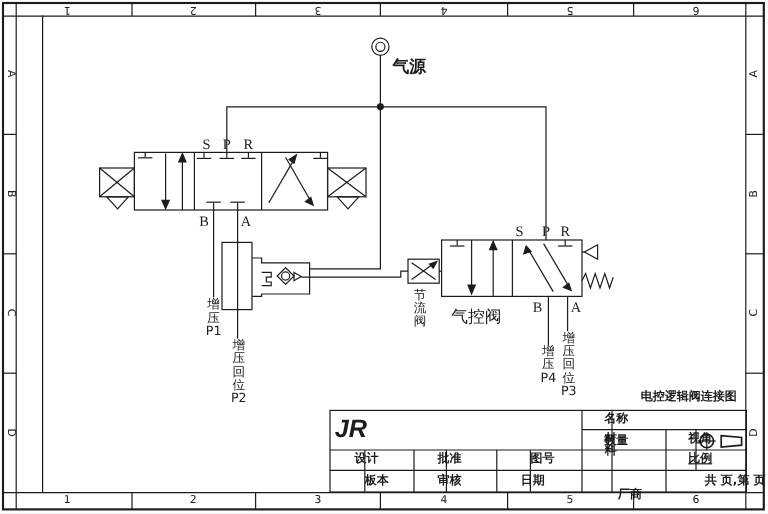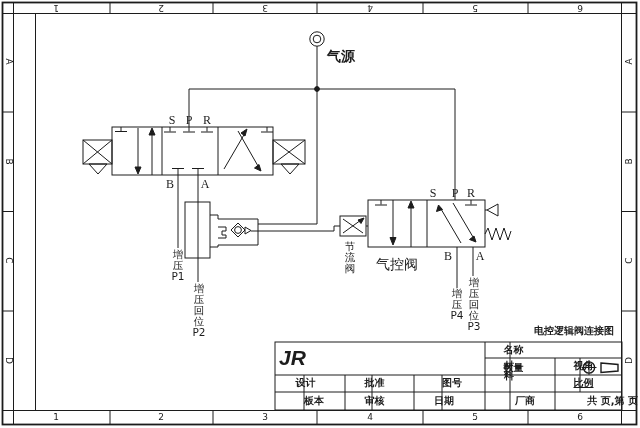--- a/index.html
+++ b/index.html
@@ -255,21 +255,21 @@
 
 <div class="t tb-label ctr" style="left:485px;top:361px;width:16px;">材料</div>
 <div class="t tb-label ctr" style="left:510px;top:361px;width:45px;"></div>
 <div class="t tb-label ctr" style="left:555px;top:361px;width:25px;">视角</div>
 
 <div class="t tb-label ctr" style="left:485px;top:363px;width:25px;">数量</div>
 <div class="t tb-label ctr" style="left:510px;top:378px;width:45px;"></div>
 <div class="t tb-label ctr" style="left:555px;top:378px;width:25px;text-decoration:underline;">比例</div>
 <div class="t tb-label ctr" style="left:580px;top:378px;width:42px;"></div>
 
-<div class="t tb-label ctr" style="left:485px;top:396px;width:48px;">厂商</div>
+<div class="t tb-label ctr" style="left:485px;top:408px;width:48px;">厂商</div>
 <div class="t tb-label ctr" style="left:510px;top:396px;width:45px;"></div>
 <div class="t tb-label ctr" style="left:555px;top:396px;width:67px;text-align:right;">共 页,第 页</div>
 
 <div class="t tb-label ctr" style="left:275px;top:378px;width:29px;">设计</div>
 <div class="t tb-label ctr" style="left:345px;top:378px;width:27px;">批准</div>
 <div class="t tb-label ctr" style="left:414px;top:378px;width:44px;">图号</div>
 <div class="t tb-label ctr" style="left:275px;top:396px;width:46px;">板本</div>
 <div class="t tb-label ctr" style="left:345px;top:396px;width:27px;">审核</div>
 <div class="t tb-label ctr" style="left:414px;top:396px;width:28px;">日期</div>
 

